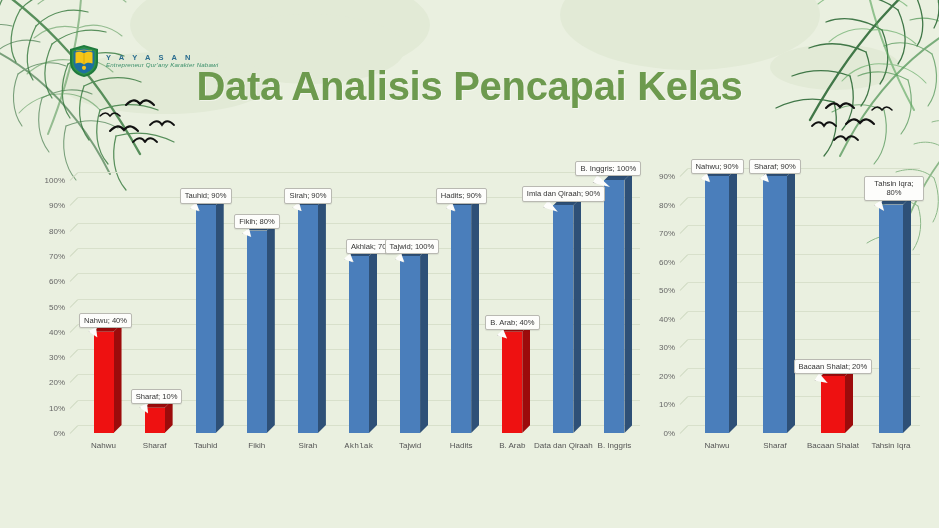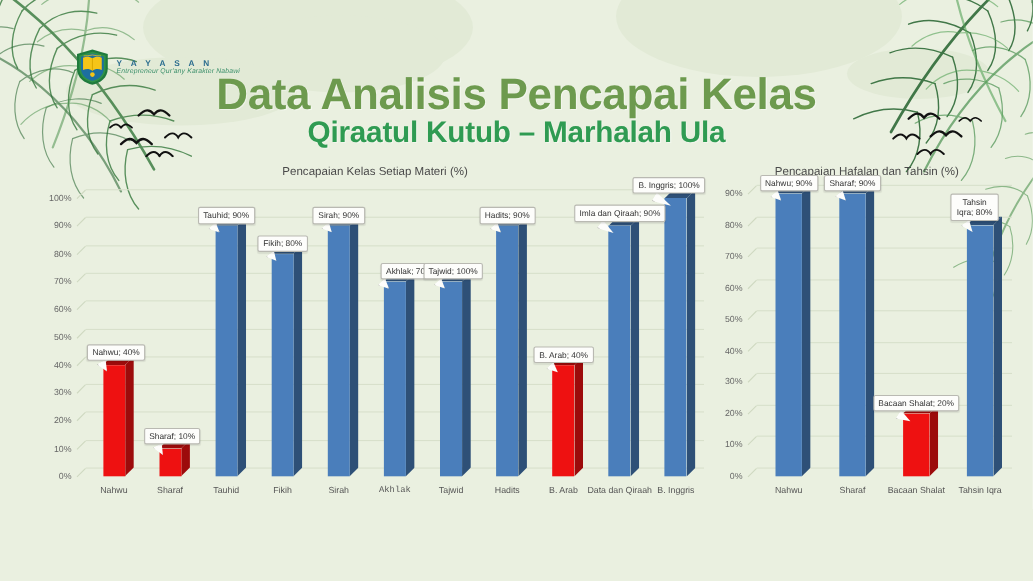--- a/index.html
+++ b/index.html
@@ -115,21 +115,21 @@
     border-radius: 2px;
     font-size: 7.6px;
     color: #333;
     padding: 2px 4px;
     white-space: nowrap;
     line-height: 1.25;
     text-align: center;
     box-shadow: 0 1px 1px rgba(0,0,0,.08);
     z-index: 5;
   }
-  .callout.two-line { white-space: normal; width: 44px; }
+  .callout.two-line { white-space: normal; width: 60px; }
 
   #footnote {
     position: absolute;
     left: 570px; top: 485px;
     width: 358px; height: 24px;
     border: 1.2px solid #2a2a2a;
     background: #f2f5eb;
     display: flex; align-items: center;
     padding-left: 8px;
     font-size: 9.2px; color: #1c1c1c;
@@ -312,24 +312,22 @@
       <path d="M16 6 C13 6.6 10.6 6.9 8 6.8" stroke="#f5c518" stroke-width="0.7" fill="none"></path>
       <path d="M16 6 C19 6.6 21.4 6.9 24 6.8" stroke="#f5c518" stroke-width="0.7" fill="none"></path>
     </svg>
     <div class="logo-text">
       <div class="logo-yayasan">Y A Y A S A N</div>
       <div class="logo-tag">Entrepreneur Qur'any Karakter Nabawi</div>
     </div>
   </div>
 
   <div id="title-main">Data Analisis Pencapai Kelas</div>
-  <div id="title-sub">Qiraatul Kutub – Marhalah Ula</div>
 
   <div class="chart" id="chart-materi" style="left:36px;top:150px;width:610px;height:325px;">
-      <div class="chart-title">Pencapaian Kelas Setiap Materi (%)</div>
       <div class="plot">
         <div class="gridline-skew" style="left: 34px; top: 283px; width: 11.3137px; transform: rotate(-45deg);"></div>
         <div class="gridline" style="left: 42px; top: 275px; width: 562px;"></div>
         <div class="ytick" style="top: 283px; width: 29px; left: 0px;">0%</div>
         <div class="gridline-skew" style="left: 34px; top: 257.7px; width: 11.3137px; transform: rotate(-45deg);"></div>
         <div class="gridline" style="left: 42px; top: 249.7px; width: 562px;"></div>
         <div class="ytick" style="top: 257.7px; width: 29px; left: 0px;">10%</div>
         <div class="gridline-skew" style="left: 34px; top: 232.4px; width: 11.3137px; transform: rotate(-45deg);"></div>
         <div class="gridline" style="left: 42px; top: 224.4px; width: 562px;"></div>
         <div class="ytick" style="top: 232.4px; width: 29px; left: 0px;">20%</div>
@@ -442,21 +440,20 @@
           <div class="side" style="left: 20px; width: 8px; background: rgb(46, 80, 119); top: -8px; height: 261px; clip-path: polygon(0px 8px, 100% 0px, 100% calc(100% - 8px), 0px 100%);"></div>
           <div class="top" style="width: 28px; height: 8px; top: -8px; background: rgb(46, 80, 119); clip-path: polygon(0px 100%, 8px 0px, 100% 0px, calc(100% - 8px) 100%);"></div>
         </div>
         <div class="callout" style="left: 539.455px; top: 11px;">B. Inggris; 100%</div>
         <div class="tail" style="left: 560.575px; top: 25px; width: 17.3901px; height: 9px; background: rgb(253, 253, 251); border-right: 1px solid rgb(185, 185, 178); border-bottom: 1px solid rgb(185, 185, 178); transform-origin: 0px 0px; transform: rotate(31.1672deg); clip-path: polygon(0px 0px, 100% 40%, 0px 100%); position: absolute; z-index: 4;"></div>
         <div class="xtick" style="left: 546.909px; width: 63.0909px; top: 291px;">B. Inggris</div>
       </div>
     </div>
 
   <div class="chart" id="chart-hafalan" style="left:648px;top:150px;width:280px;height:325px;">
-      <div class="chart-title">Pencapaian Hafalan dan Tahsin (%)</div>
       <div class="plot">
         <div class="gridline-skew" style="left: 32px; top: 283px; width: 11.3137px; transform: rotate(-45deg);"></div>
         <div class="gridline" style="left: 40px; top: 275px; width: 232px;"></div>
         <div class="ytick" style="top: 283px; width: 27px; left: 0px;">0%</div>
         <div class="gridline-skew" style="left: 32px; top: 254.444px; width: 11.3137px; transform: rotate(-45deg);"></div>
         <div class="gridline" style="left: 40px; top: 246.444px; width: 232px;"></div>
         <div class="ytick" style="top: 254.444px; width: 27px; left: 0px;">10%</div>
         <div class="gridline-skew" style="left: 32px; top: 225.889px; width: 11.3137px; transform: rotate(-45deg);"></div>
         <div class="gridline" style="left: 40px; top: 217.889px; width: 232px;"></div>
         <div class="ytick" style="top: 225.889px; width: 27px; left: 0px;">20%</div>

